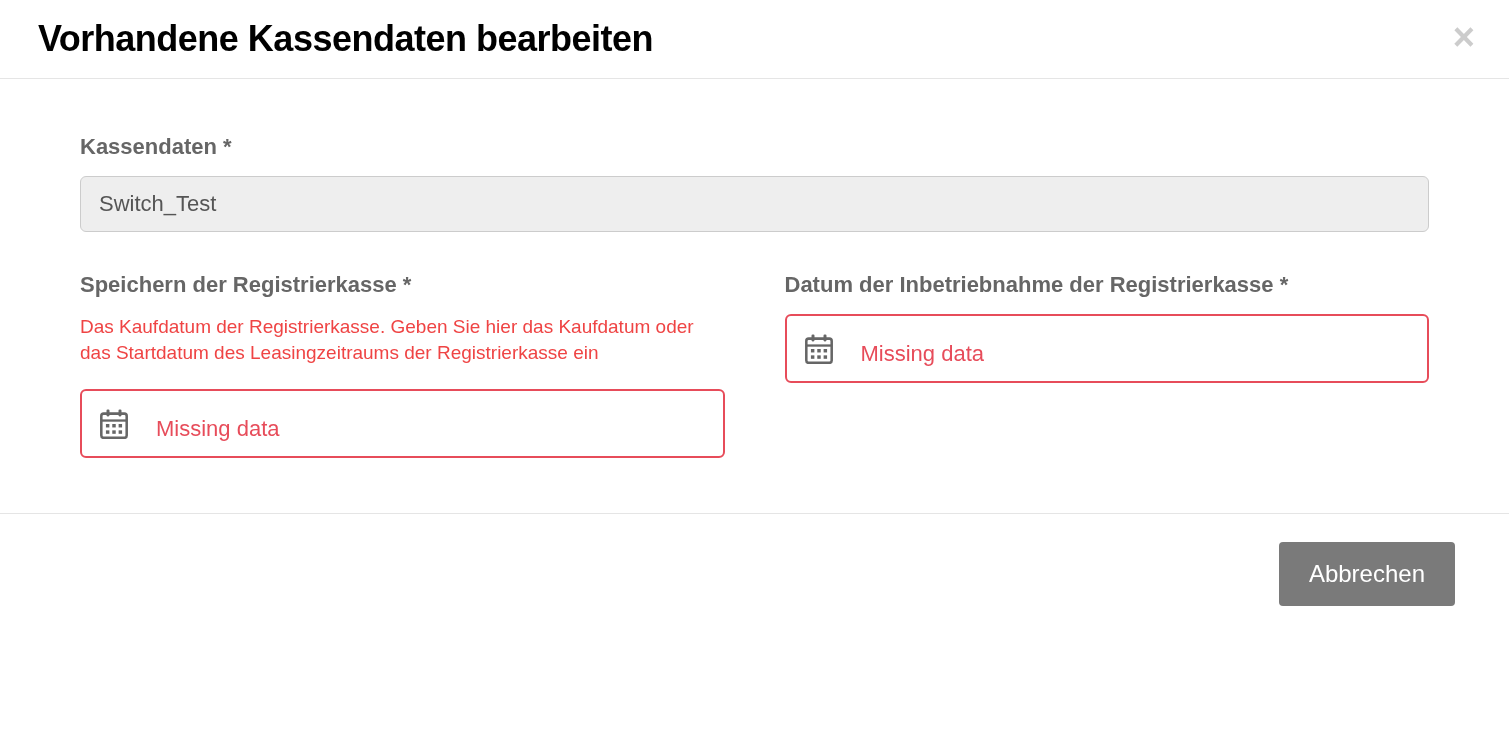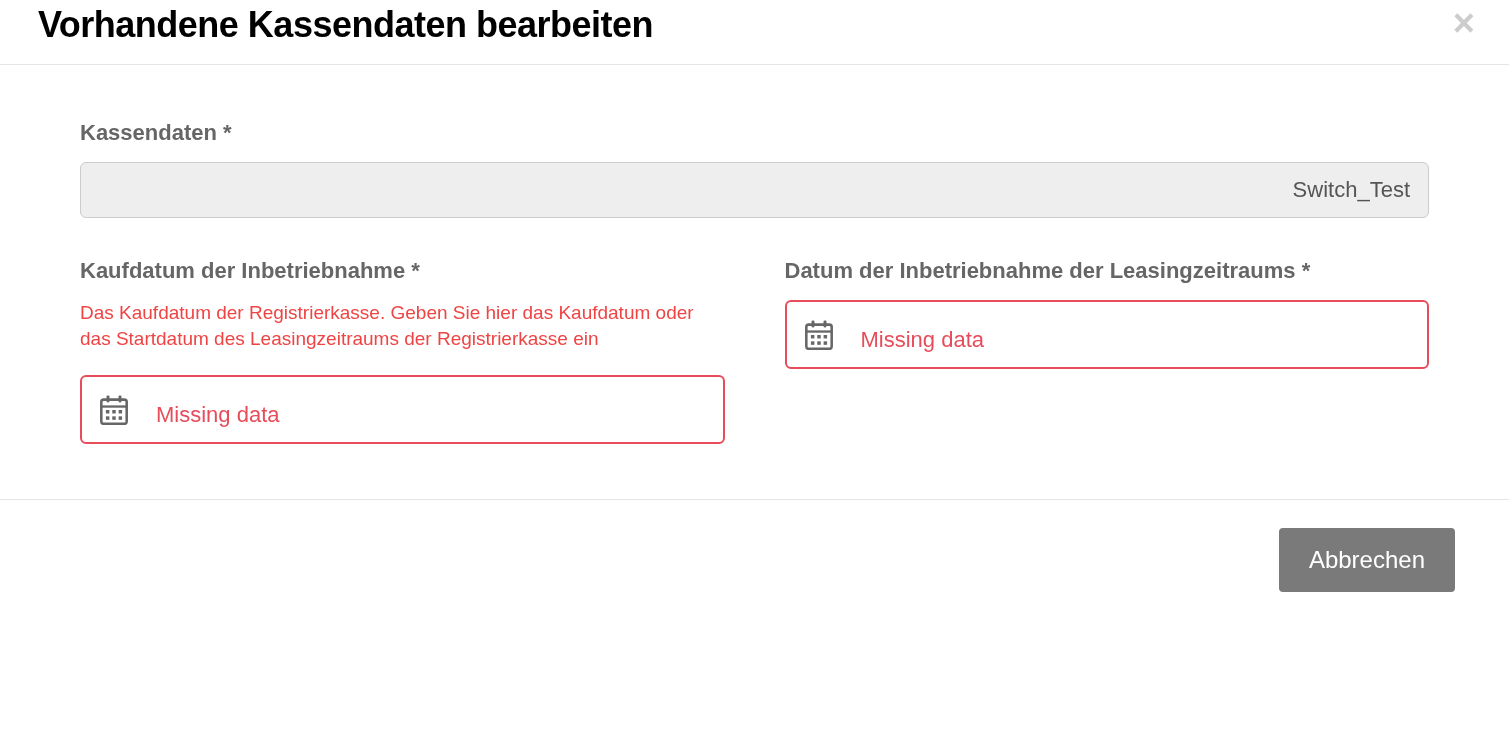--- a/index.html
+++ b/index.html
@@ -11,21 +11,21 @@
       font-family: -apple-system, BlinkMacSystemFont, "Segoe UI", Helvetica, Arial, sans-serif;
       background: #fff;
       width: 1509px;
       height: 735px;
       overflow: hidden;
     }
     .modal-header {
       display: flex;
       justify-content: space-between;
       align-items: flex-start;
-      padding: 4px 28px 18px 38px;
+      padding: 18px 28px 18px 38px;
       border-bottom: 1px solid #e5e5e5;
     }
     .modal-title {
       font-size: 36px;
       font-weight: 700;
       color: #000;
       letter-spacing: -0.5px;
     }
     .close-button {
       font-size: 38px;
@@ -62,21 +62,20 @@
       font-size: 22px;
       color: #555;
       background: #eeeeee;
       border: 1px solid #ccc;
       border-radius: 6px;
       font-family: inherit;
     }
     .text-input:disabled {
       background: #eeeeee;
       color: #555;
-      text-align: right;
     }
     .row {
       display: flex;
       gap: 60px;
     }
     .col {
       flex: 1;
     }
     .date-input-wrapper {
       position: relative;
@@ -139,21 +138,21 @@
 <div class="modal-body">
 
   <div class="field-group">
     <label class="field-label">Kassendaten *</label>
     <input type="text" class="text-input" disabled="" value="Switch_Test" style="">
   </div>
 
   <div class="row">
 
     <div class="col">
-      <label class="field-label">Kaufdatum der Inbetriebnahme *</label>
+      <label class="field-label">Speichern der Registrierkasse *</label>
       <p class="field-help">Das Kaufdatum der Registrierkasse. Geben Sie hier das Kaufdatum oder das Startdatum des Leasingzeitraums der Registrierkasse ein</p>
       <div class="date-input-wrapper">
         <span class="calendar-icon">
           <svg width="28" height="30" viewBox="0 0 24 26" fill="currentColor">
             <rect x="1" y="4" width="22" height="21" rx="2" fill="none" stroke="currentColor" stroke-width="2.2"></rect>
             <rect x="5.5" y="0.5" width="2.6" height="6" rx="1" fill="currentColor"></rect>
             <rect x="15.9" y="0.5" width="2.6" height="6" rx="1" fill="currentColor"></rect>
             <line x1="1" y1="10" x2="23" y2="10" stroke="currentColor" stroke-width="2"></line>
             <rect x="5" y="13" width="3" height="3" fill="currentColor"></rect>
             <rect x="10.5" y="13" width="3" height="3" fill="currentColor"></rect>
@@ -161,21 +160,21 @@
             <rect x="5" y="18.5" width="3" height="3" fill="currentColor"></rect>
             <rect x="10.5" y="18.5" width="3" height="3" fill="currentColor"></rect>
             <rect x="16" y="18.5" width="3" height="3" fill="currentColor"></rect>
           </svg>
         </span>
         <span class="date-placeholder">Missing data</span>
       </div>
     </div>
 
     <div class="col">
-      <label class="field-label">Datum der Inbetriebnahme der Leasingzeitraums *</label>
+      <label class="field-label">Datum der Inbetriebnahme der Registrierkasse *</label>
       <div class="date-input-wrapper">
         <span class="calendar-icon">
           <svg width="28" height="30" viewBox="0 0 24 26" fill="currentColor">
             <rect x="1" y="4" width="22" height="21" rx="2" fill="none" stroke="currentColor" stroke-width="2.2"></rect>
             <rect x="5.5" y="0.5" width="2.6" height="6" rx="1" fill="currentColor"></rect>
             <rect x="15.9" y="0.5" width="2.6" height="6" rx="1" fill="currentColor"></rect>
             <line x1="1" y1="10" x2="23" y2="10" stroke="currentColor" stroke-width="2"></line>
             <rect x="5" y="13" width="3" height="3" fill="currentColor"></rect>
             <rect x="10.5" y="13" width="3" height="3" fill="currentColor"></rect>
             <rect x="16" y="13" width="3" height="3" fill="currentColor"></rect>

